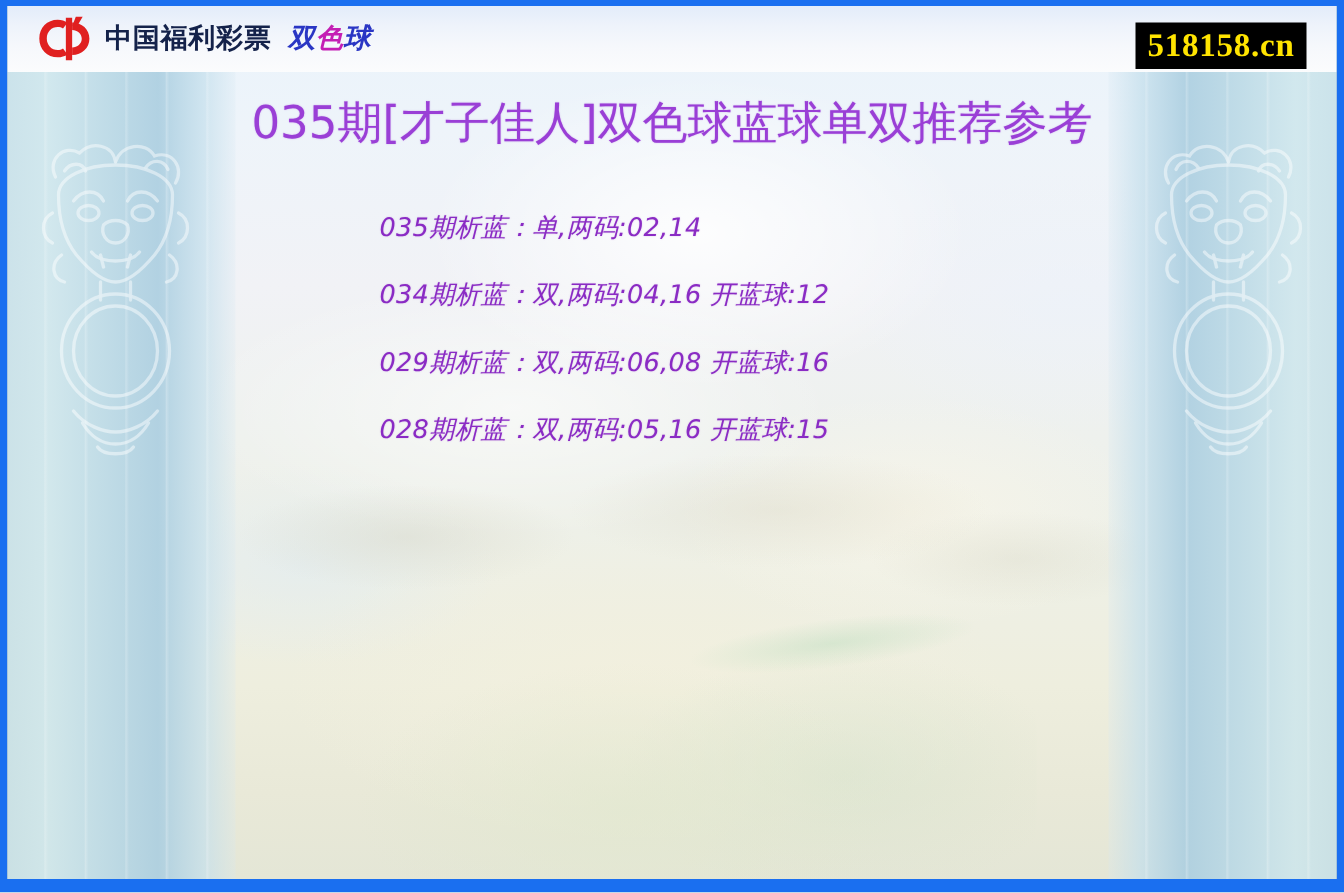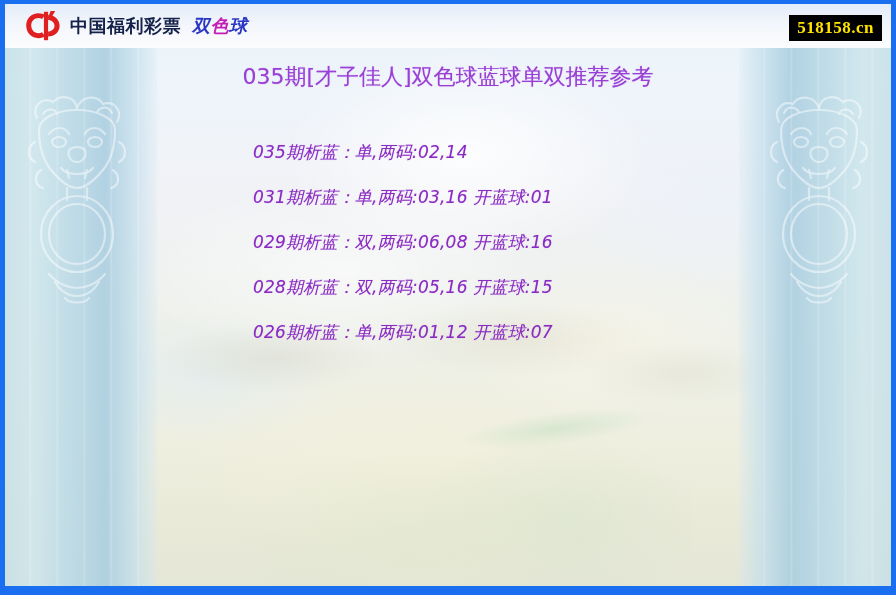--- a/index.html
+++ b/index.html
@@ -180,46 +180,46 @@
     letter-spacing: 0.5px;
     line-height: 1;
     margin-left: 2px;
   }
   .ssq-1 { color: #2a36c4; }
   .ssq-2 { color: #c41fb4; }
   .ssq-3 { color: #2a36c4; }
 
   .watermark {
     position: absolute;
-    right: 9px;
+    right: 20px;
     top: 11px;
     background: #000000;
     color: #ffe400;
     font-family: "Liberation Serif", "DejaVu Serif", serif;
-    font-size: 17px;
+    font-size: 22px;
     font-weight: 700;
     line-height: 1;
     padding: 4px 8px 5px 8px;
     letter-spacing: 0.5px;
   }
 
   
   .content {
     position: absolute;
     left: 0; right: 0; top: 44px; bottom: 0;
     z-index: 4;
   }
 
   .title {
     position: absolute;
     left: 0; right: 0;
     top: 14px;
     text-align: center;
     font-family: "DejaVu Sans", "Liberation Sans", sans-serif;
-    font-size: 22px;
+    font-size: 30px;
     font-weight: 400;
     color: #9a3fd6;
     letter-spacing: 0px;
     text-shadow: 0 0 1px rgba(154,63,214,0.45);
     white-space: nowrap;
   }
 
   .rows {
     position: absolute;
     left: 248px;
@@ -356,20 +356,19 @@
       <div class="brand-cn">中国福利彩票</div>
       <div class="brand-ssq"><span class="ssq-1">双</span><span class="ssq-2">色</span><span class="ssq-3">球</span></div>
     </div>
     <div class="watermark">518158.cn</div>
   </div>
 
   <div class="content">
     <div class="title">035期[才子佳人]双色球蓝球单双推荐参考</div>
     <div class="rows">
       <div class="row">035期析蓝：单,两码:02,14</div>
-      <div class="row">031期析蓝：单,两码:03,16 开蓝球:01</div>
+      <div class="row">034期析蓝：双,两码:04,16 开蓝球:12</div>
       <div class="row">029期析蓝：双,两码:06,08 开蓝球:16</div>
       <div class="row">028期析蓝：双,两码:05,16 开蓝球:15</div>
-      <div class="row">026期析蓝：单,两码:01,12 开蓝球:07</div>
     </div>
   </div>
 
 </div>
 
 </body></html>

